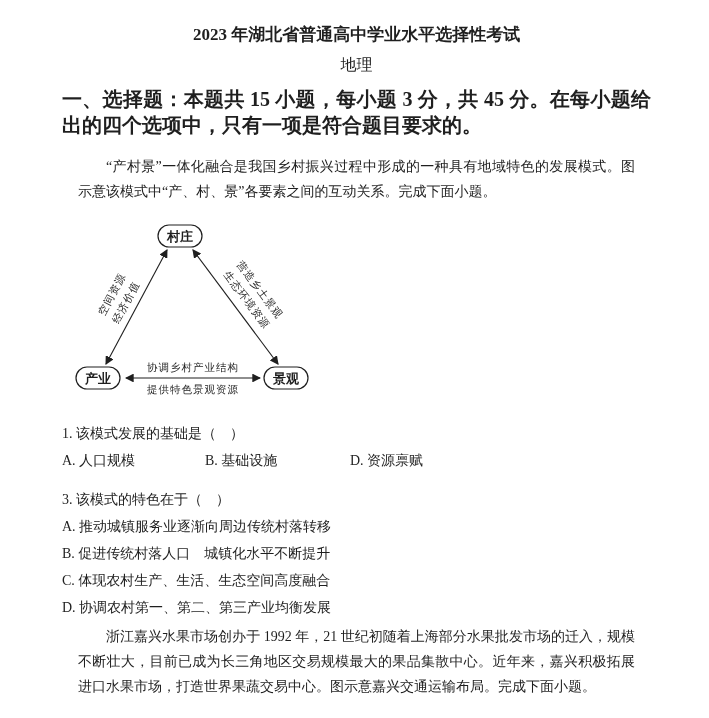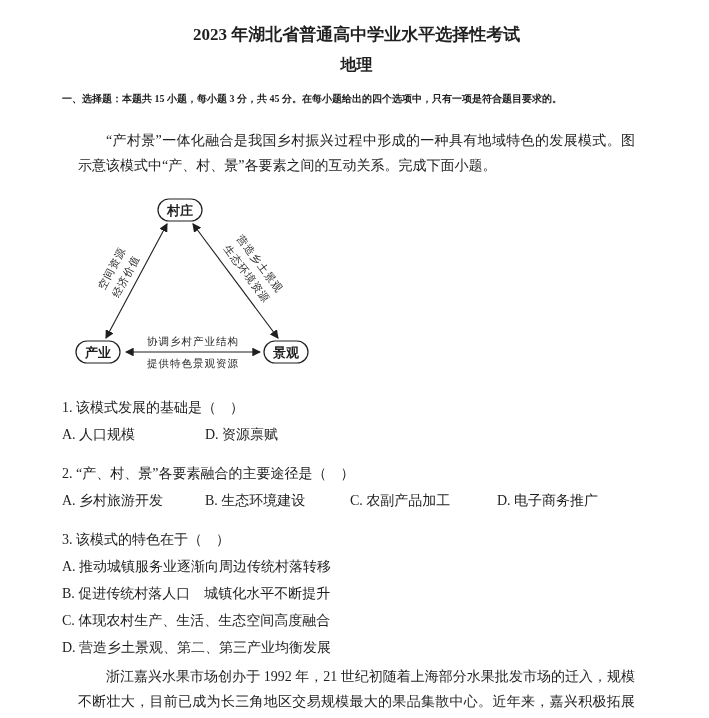--- a/index.html
+++ b/index.html
@@ -10,25 +10,25 @@
     color: #1f1f1f;
     font-family: "Liberation Serif", "DejaVu Serif", serif;
     overflow: hidden;
   }
   .page { padding: 21px 58px 0 62px; }
   .title {
     font-size: 17px; font-weight: 700; text-align: center;
     margin: 2px 0 9px;
   }
   .subject {
-    font-size: 16px; font-weight: 700; text-align: center;
+    font-size: 16px; font-weight: 400; text-align: center;
     margin: 0 0 10px;
   }
   .section-header {
-    font-size: 10px; font-weight: 700;
+    font-size: 20px; font-weight: 700;
     line-height: 26px; margin: 0 0 13px;
     text-align: justify;
   }
   .passage {
     font-size: 14px; line-height: 25px;
     margin: 16px; text-indent: 2em; text-align: justify;
   }
   .diagram { margin: 8px 0 4px 10px; }
   .diagram svg { display: block; }
   .diagram text { font-family: "Liberation Serif", "DejaVu Serif", serif; fill: #1f1f1f; }
@@ -88,39 +88,31 @@
         <rect x="192" y="147" width="44" height="22" rx="11" fill="#ffffff" stroke="#1f1f1f" stroke-width="1.2"></rect>
         <text class="node-label" x="214" y="162.5" text-anchor="middle">景观</text>
       </g>
     </svg>
   </div>
 
   <div class="question">
     <p class="stem">1. 该模式发展的基础是（　）</p>
     <div class="options-row">
       <span>A. 人口规模</span>
+      <span>B. 基础设施</span>
       <span>D. 资源禀赋</span>
     </div>
   </div>
 
-  <div class="question">
-    <p class="stem">2. “产、村、景”各要素融合的主要途径是（　）</p>
-    <div class="options-row">
-      <span>A. 乡村旅游开发</span>
-      <span>B. 生态环境建设</span>
-      <span>C. 农副产品加工</span>
-      <span>D. 电子商务推广</span>
-    </div>
-  </div>
 
   <div class="question">
     <p class="stem">3. 该模式的特色在于（　）</p>
     <div class="options-col">
       <div>A. 推动城镇服务业逐渐向周边传统村落转移</div>
       <div>B. 促进传统村落人口　城镇化水平不断提升</div>
       <div>C. 体现农村生产、生活、生态空间高度融合</div>
-      <div>D. 营造乡土景观、第二、第三产业均衡发展</div>
+      <div>D. 协调农村第一、第二、第三产业均衡发展</div>
     </div>
   </div>
 
   <p class="passage last">浙江嘉兴水果市场创办于 1992 年，21 世纪初随着上海部分水果批发市场的迁入，规模不断壮大，目前已成为长三角地区交易规模最大的果品集散中心。近年来，嘉兴积极拓展进口水果市场，打造世界果蔬交易中心。图示意嘉兴交通运输布局。完成下面小题。</p>
 
 </div>
 
 </body></html>

